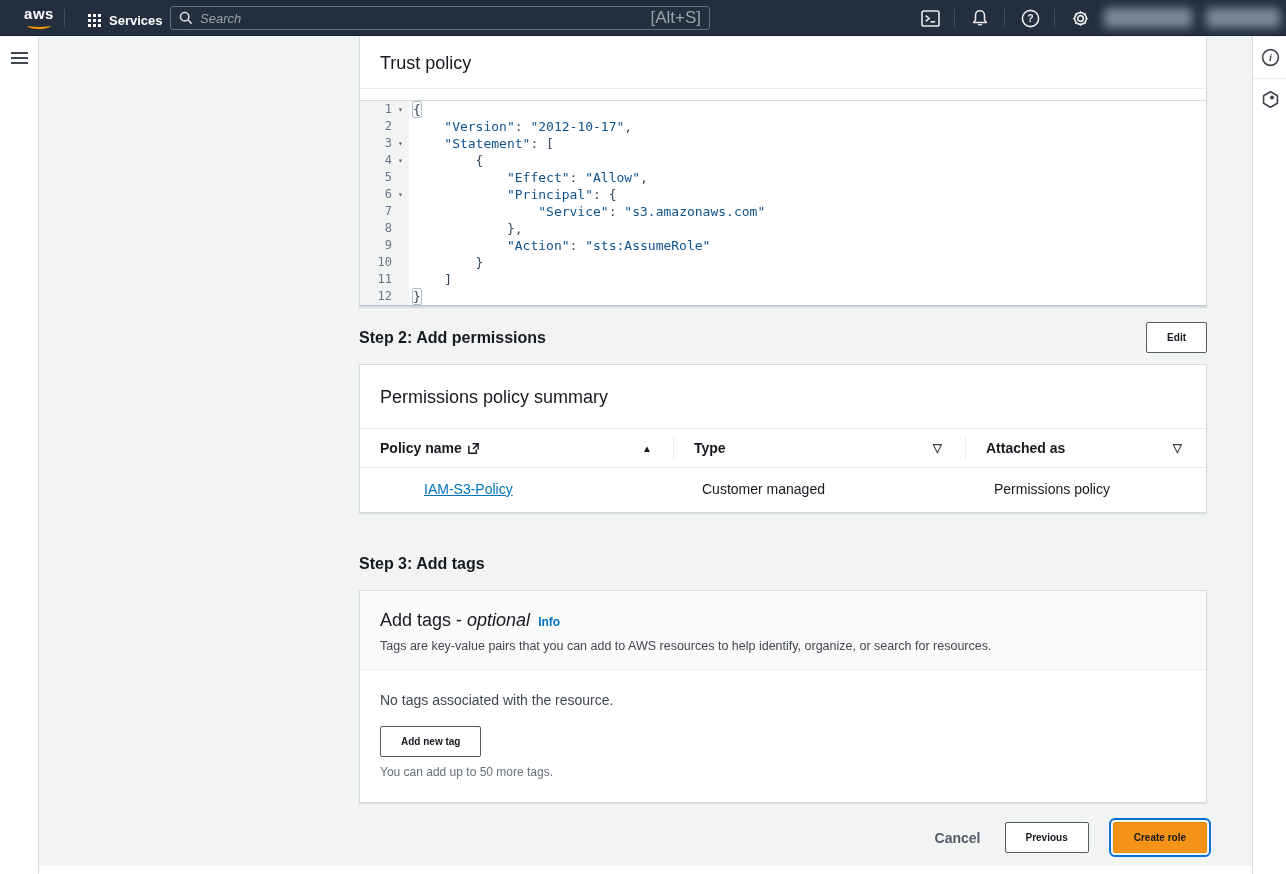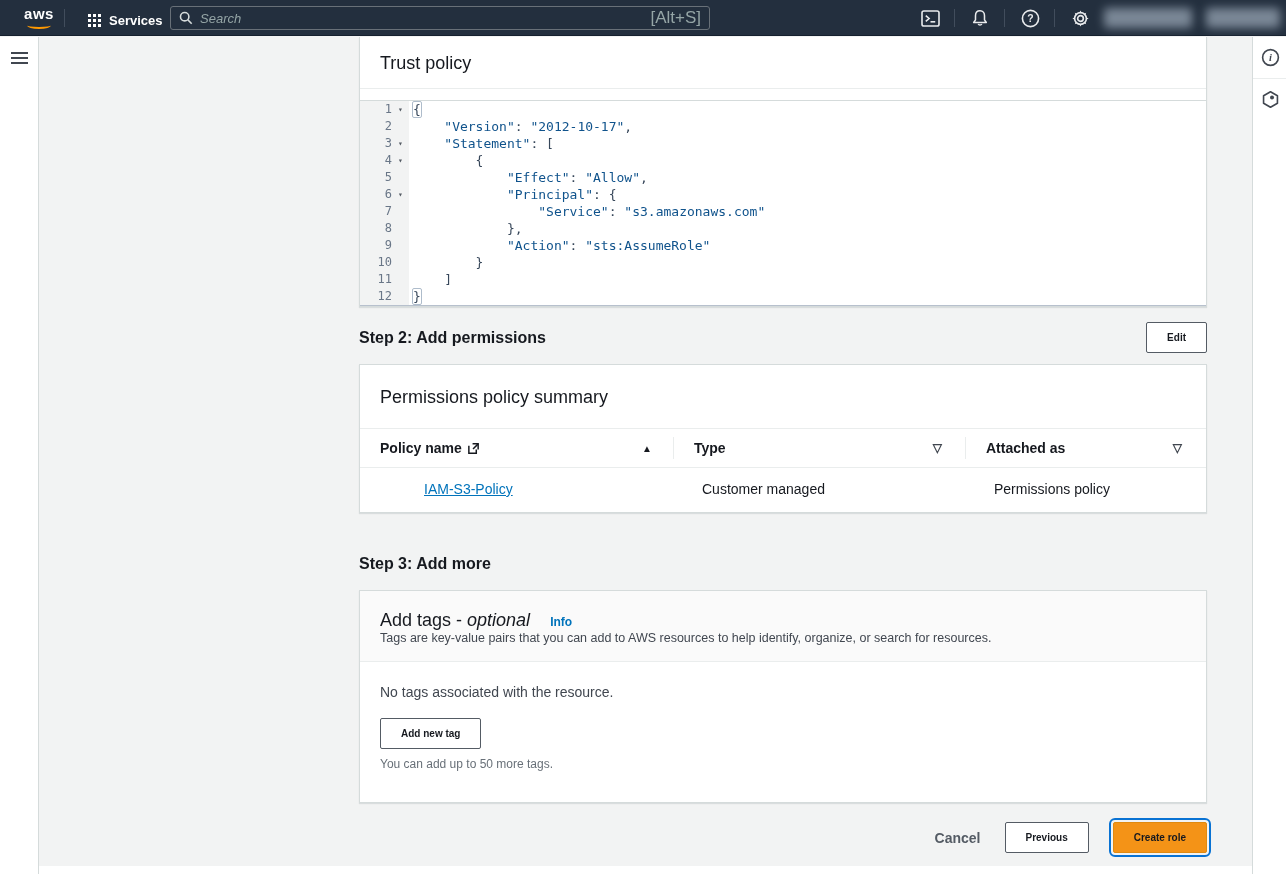--- a/index.html
+++ b/index.html
@@ -80,24 +80,24 @@
   .sort-asc { margin-left:auto; font-size:10px; color:#16191f; padding-right:2px; }
   .filter-dn { margin-left:auto; font-size:12px; color:#414750; padding-right:4px; }
   .tbl-row { display:flex; height:42px; align-items:center; font-size:14px; }
   .td { padding:0 20px; } .td-1 { width:278px;margin-left:44px; } .td-2 { width:292px; } .td-3 { flex:1; }
   .pol-link { color:#0073bb; text-decoration:underline; cursor:pointer; }
   .ext-ic { display:inline-block; vertical-align:-1px; margin-left:5px; }
 
   
   .tags-card { top:590px; height:213px; }
   .tags-head { background:#fafafa; padding:19px 20px 16px; border-bottom:1px solid #eaeded; }
-  .tags-title-row { display:flex; align-items:baseline; gap:20px; }
+  .tags-title-row { display:flex; align-items:baseline; gap:8px; }
   .opt { font-style:italic; }
   .info-link { font-size:12px; font-weight:700; color:#0073bb; cursor:pointer; }
-  .tags-desc { font-size:12.5px; color:#414750; }
+  .tags-desc { margin-top:8px; font-size:12.5px; color:#414750; }
   .tags-body { padding:22px 20px; }
   .no-tags { font-size:14px; color:#414750; }
   .add-tag-btn { margin-top:18px; }
   .tag-hint { margin-top:8px; font-size:12px; color:#687078; }
 
   
   .footer-row { position:absolute; left:359px; top:822px; width:848px; display:flex; align-items:center;
                 justify-content:flex-end; gap:24px; }
   .footer-row .btn { height:31px; }
 </style>
@@ -250,21 +250,21 @@
     <div>
         <div class="tbl-row">
           <div class="td td-1"><span class="pol-link">IAM-S3-Policy</span></div>
           <div class="td td-2">Customer managed</div>
           <div class="td td-3">Permissions policy</div>
         </div>
       </div>
   </div>
 
   <div class="step-row" style="top:548px; height:31px;">
-    <span class="step-title">Step 3: Add more</span>
+    <span class="step-title">Step 3: Add tags</span>
   </div>
 
   <div class="card tags-card">
     <div class="tags-head">
       <div class="tags-title-row">
         <span class="card-title"><span>Add tags -</span> <span class="opt">optional</span></span>
         <span class="info-link">Info</span>
       </div>
       <div class="tags-desc">Tags are key-value pairs that you can add to AWS resources to help identify, organize, or search for resources.</div>
     </div>

